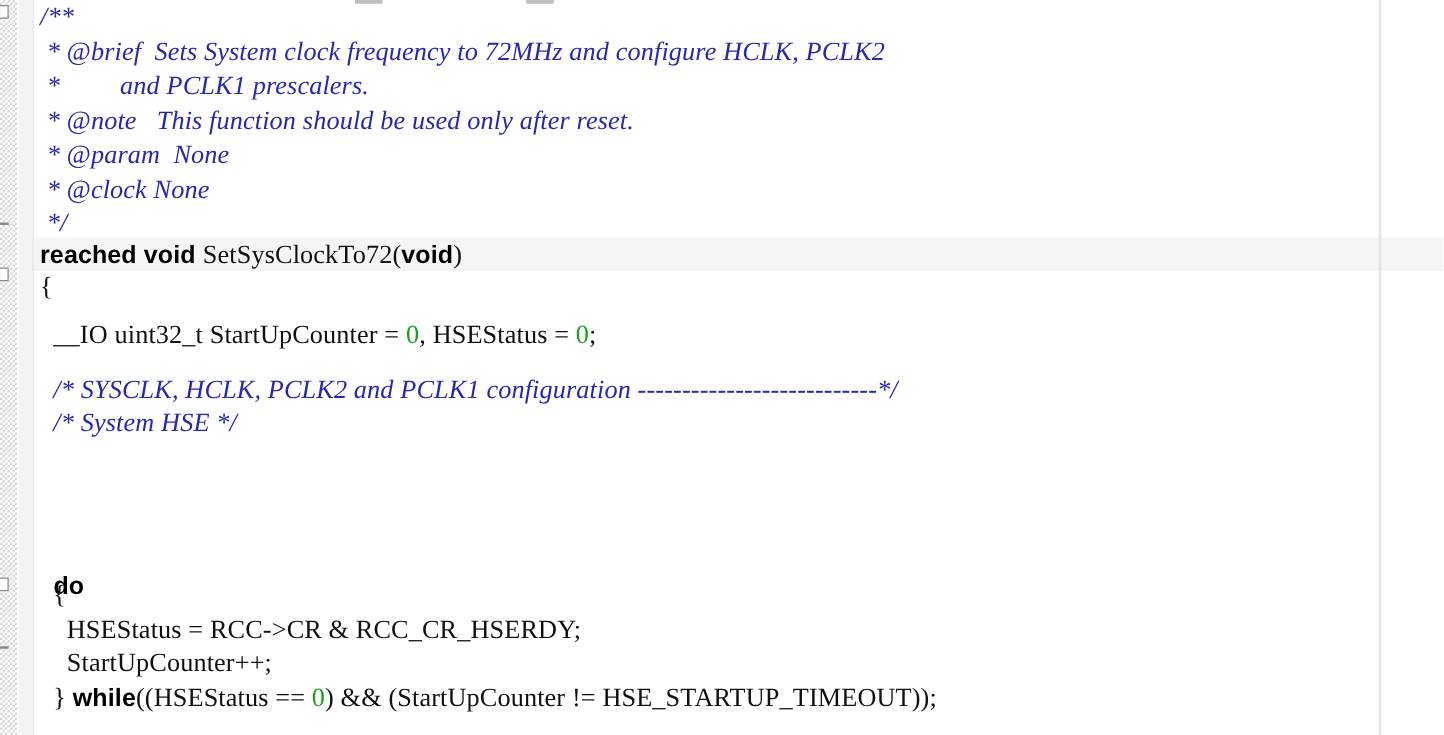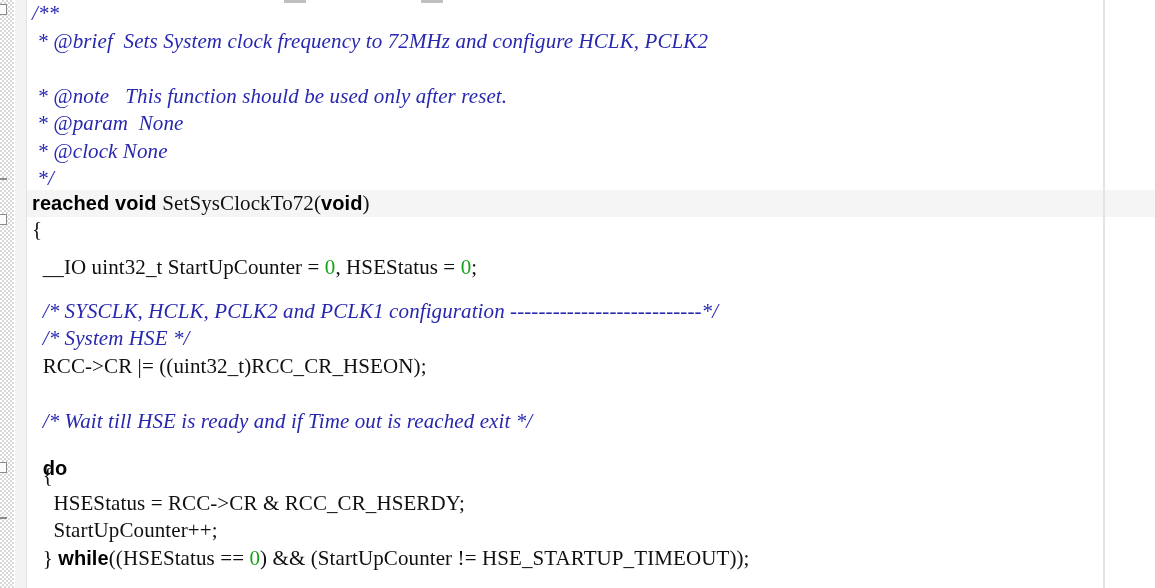--- a/index.html
+++ b/index.html
@@ -174,33 +174,32 @@
 
   <div id="hl-bands">
       <div class="hl-band" style="top: 190px;"></div>
     </div>
 
   <div id="ruler"></div>
 
   <div id="code-area">
       <div class="code-line" style="top: 0px;"><span class="cmt">/**</span></div>
       <div class="code-line" style="top: 28px;"><span class="cmt"> * @brief  Sets System clock frequency to 72MHz and configure HCLK, PCLK2</span></div>
+      <div class="code-line" style="top: 55px;"><span class="cmt"> *         and PCLK1 prescalers.</span></div>
       <div class="code-line" style="top: 83px;"><span class="cmt"> * @note   This function should be used only after reset.</span></div>
       <div class="code-line" style="top: 110px;"><span class="cmt"> * @param  None</span></div>
       <div class="code-line" style="top: 138px;"><span class="cmt"> * @clock None</span></div>
       <div class="code-line" style="top: 165px;"><span class="cmt"> */</span></div>
       <div class="code-line" style="top: 190px;"><span class="kw">reached void </span><span class="pln">SetSysClockTo72(</span><span class="kw">void</span><span class="pln">)</span></div>
       <div class="code-line" style="top: 216px;"><span class="pln">{</span></div>
       <div class="code-line" style="top: 254px;"><span class="pln">  __IO uint32_t StartUpCounter = </span><span class="num">0</span><span class="pln">, HSEStatus = </span><span class="num">0</span><span class="pln">;</span></div>
       <div class="code-line" style="top: 271px;"><span class="pln"></span></div>
       <div class="code-line" style="top: 298px;"><span class="cmt">  /* SYSCLK, HCLK, PCLK2 and PCLK1 configuration ---------------------------*/</span></div>
       <div class="code-line" style="top: 325px;"><span class="cmt">  /* System HSE */</span></div>
-      <div class="code-line" style="top: 353px;"><span class="pln">  RCC-&gt;CR |= ((uint32_t)RCC_CR_HSEON);</span></div>
       <div class="code-line" style="top: 380px;"><span class="pln"></span></div>
-      <div class="code-line" style="top: 408px;"><span class="cmt">  /* Wait till HSE is ready and if Time out is reached exit */</span></div>
       <div class="code-line" style="top: 455px;"><span class="pln">  </span><span class="kw">do</span></div>
       <div class="code-line" style="top: 462px;"><span class="pln">  {</span></div>
       <div class="code-line" style="top: 490px;"><span class="pln">    HSEStatus = RCC-&gt;CR &amp; RCC_CR_HSERDY;</span></div>
       <div class="code-line" style="top: 517px;"><span class="pln">    StartUpCounter++;</span></div>
       <div class="code-line" style="top: 545px;"><span class="pln">  } </span><span class="kw">while</span><span class="pln">((HSEStatus == </span><span class="num">0</span><span class="pln">) &amp;&amp; (StartUpCounter != HSE_STARTUP_TIMEOUT));</span></div>
     </div>
 
   <div id="clip-marks">
       <div class="clip-mark" style="left: 284px; width: 22px;"></div>
       <div class="clip-mark" style="left: 421px; width: 22px;"></div>

